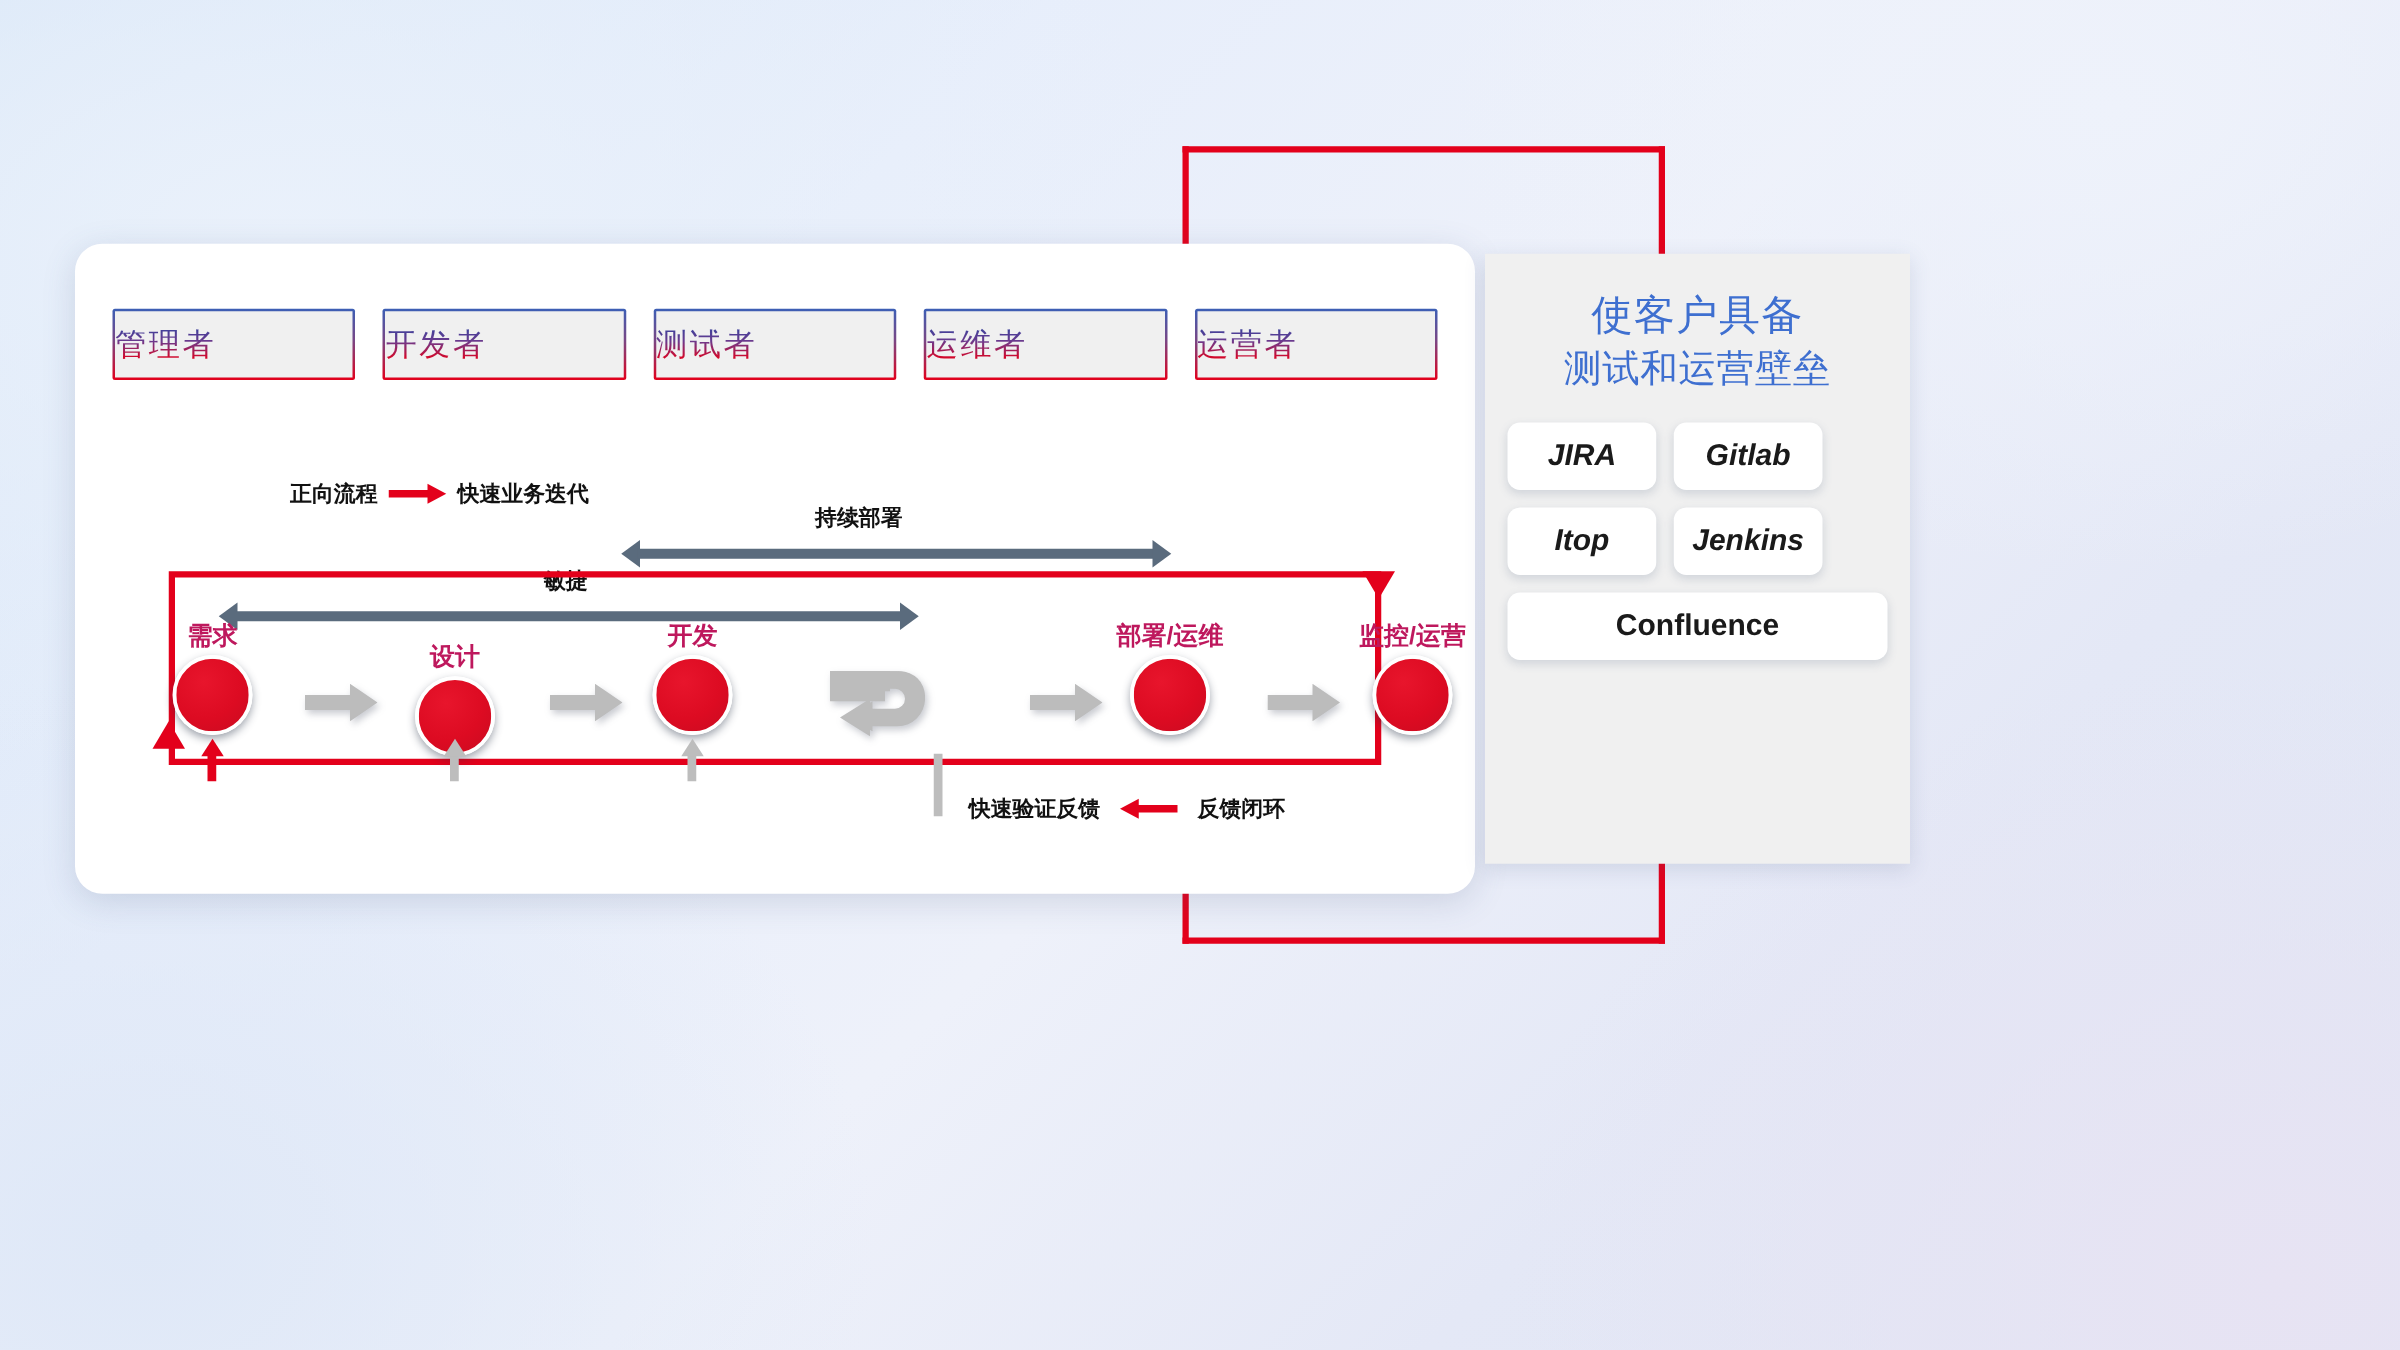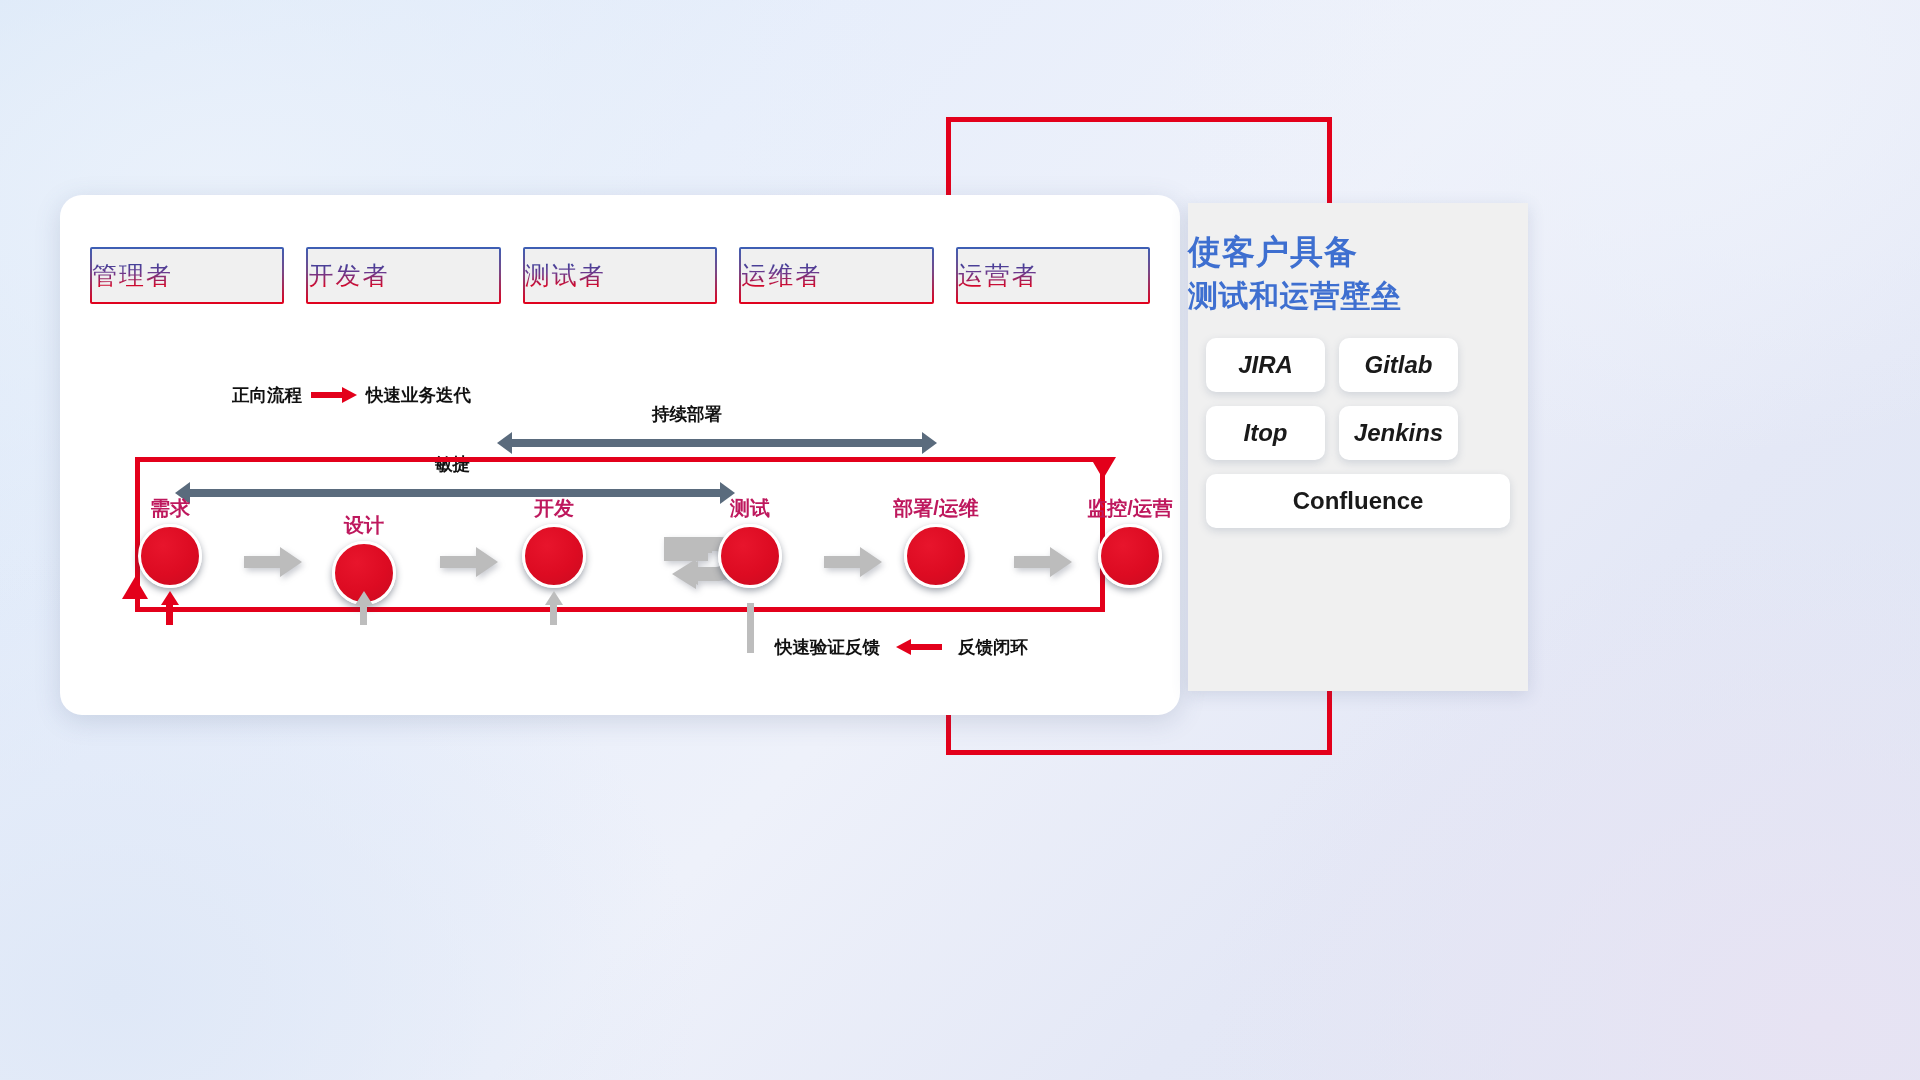--- a/index.html
+++ b/index.html
@@ -117,21 +117,21 @@
 
   
   #legend-feedback{position:absolute;left:715px;top:440px;display:flex;align-items:center;gap:16px;}
 
   
   #panel{
     position:absolute;left:1188px;top:203px;width:340px;height:488px;
     background:#f0f0f0;box-shadow:0 4px 16px rgba(70,90,130,.16);
   }
   #panel-title{
-    color:#3e6fd0;font-weight:bold;padding-top:26px;
+    text-align:center;color:#3e6fd0;font-weight:normal;padding-top:26px;
     line-height:1.38;
   }
   #panel-title .l1{font-size:33px;display:block;letter-spacing:1px;}
   #panel-title .l2{font-size:30px;display:block;letter-spacing:.5px;}
   #chips{display:flex;flex-wrap:wrap;gap:14px;padding:22px 18px 0 18px;box-sizing:border-box;}
   .chip{
     height:54px;background:#fff;border-radius:10px;
     display:flex;align-items:center;justify-content:center;
     font-size:24px;font-weight:bold;color:#1a1a1a;
     box-shadow:0 3px 8px rgba(80,100,130,.20);
@@ -237,24 +237,20 @@
       <div class="stem-head" style="left:443px;"></div>
 
       <svg id="loopicon" viewBox="0 0 92 58">
         <path d="M2,4 H58 A20,20 0 0 1 58,44 H36 V52 L14,40 L36,28 V36 H56 A12,12 0 0 0 56,12 H2 Z
                  M2,12 H50 V20 H2 Z" fill="#bcbcbc"></path>
         <path d="M2,4 H56 A22,22 0 0 1 56,48 H34 V56 L10,41 L34,26 V34 H54 A8,8 0 0 0 54,18 H2 Z" fill="#bcbcbc"></path>
         <rect x="2" y="4" width="48" height="9" fill="#bcbcbc"></rect>
         <rect x="2" y="19" width="44" height="9" fill="#bcbcbc"></rect>
       </svg>
 
-      <div class="stage" style="left:588px;top:0;">
-        <div class="s-label">测试</div>
-        <div class="dot"></div>
-      </div>
       <div class="stem" style="left:645px;height:50px;"></div>
 
       <svg class="gray-arrow" style="left:722px;" viewBox="0 0 58 30">
         <polygon points="0,9 36,9 36,0 58,15 36,30 36,21 0,21" fill="#bcbcbc"></polygon>
       </svg>
 
       <div class="stage" style="left:774px;top:0;">
         <div class="s-label">部署/运维</div>
         <div class="dot"></div>
       </div>

